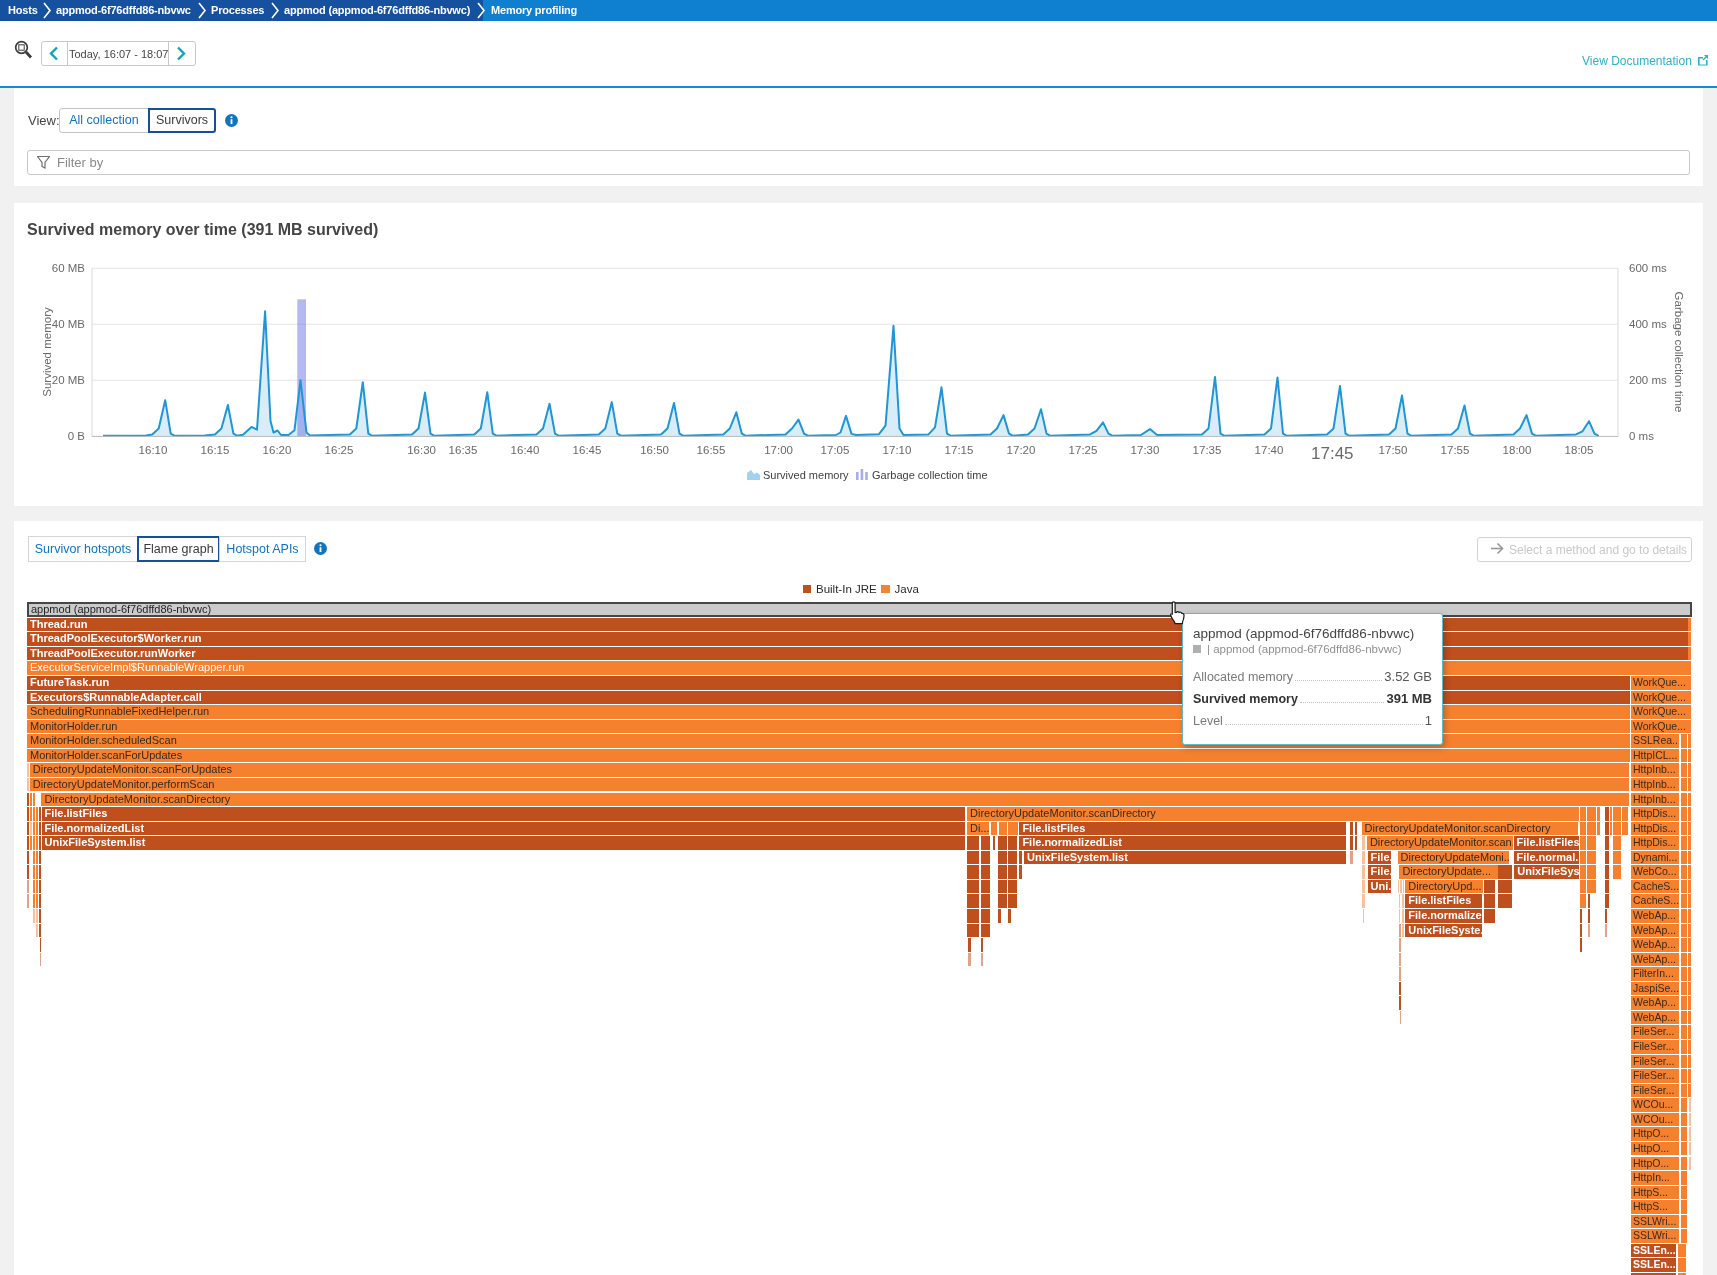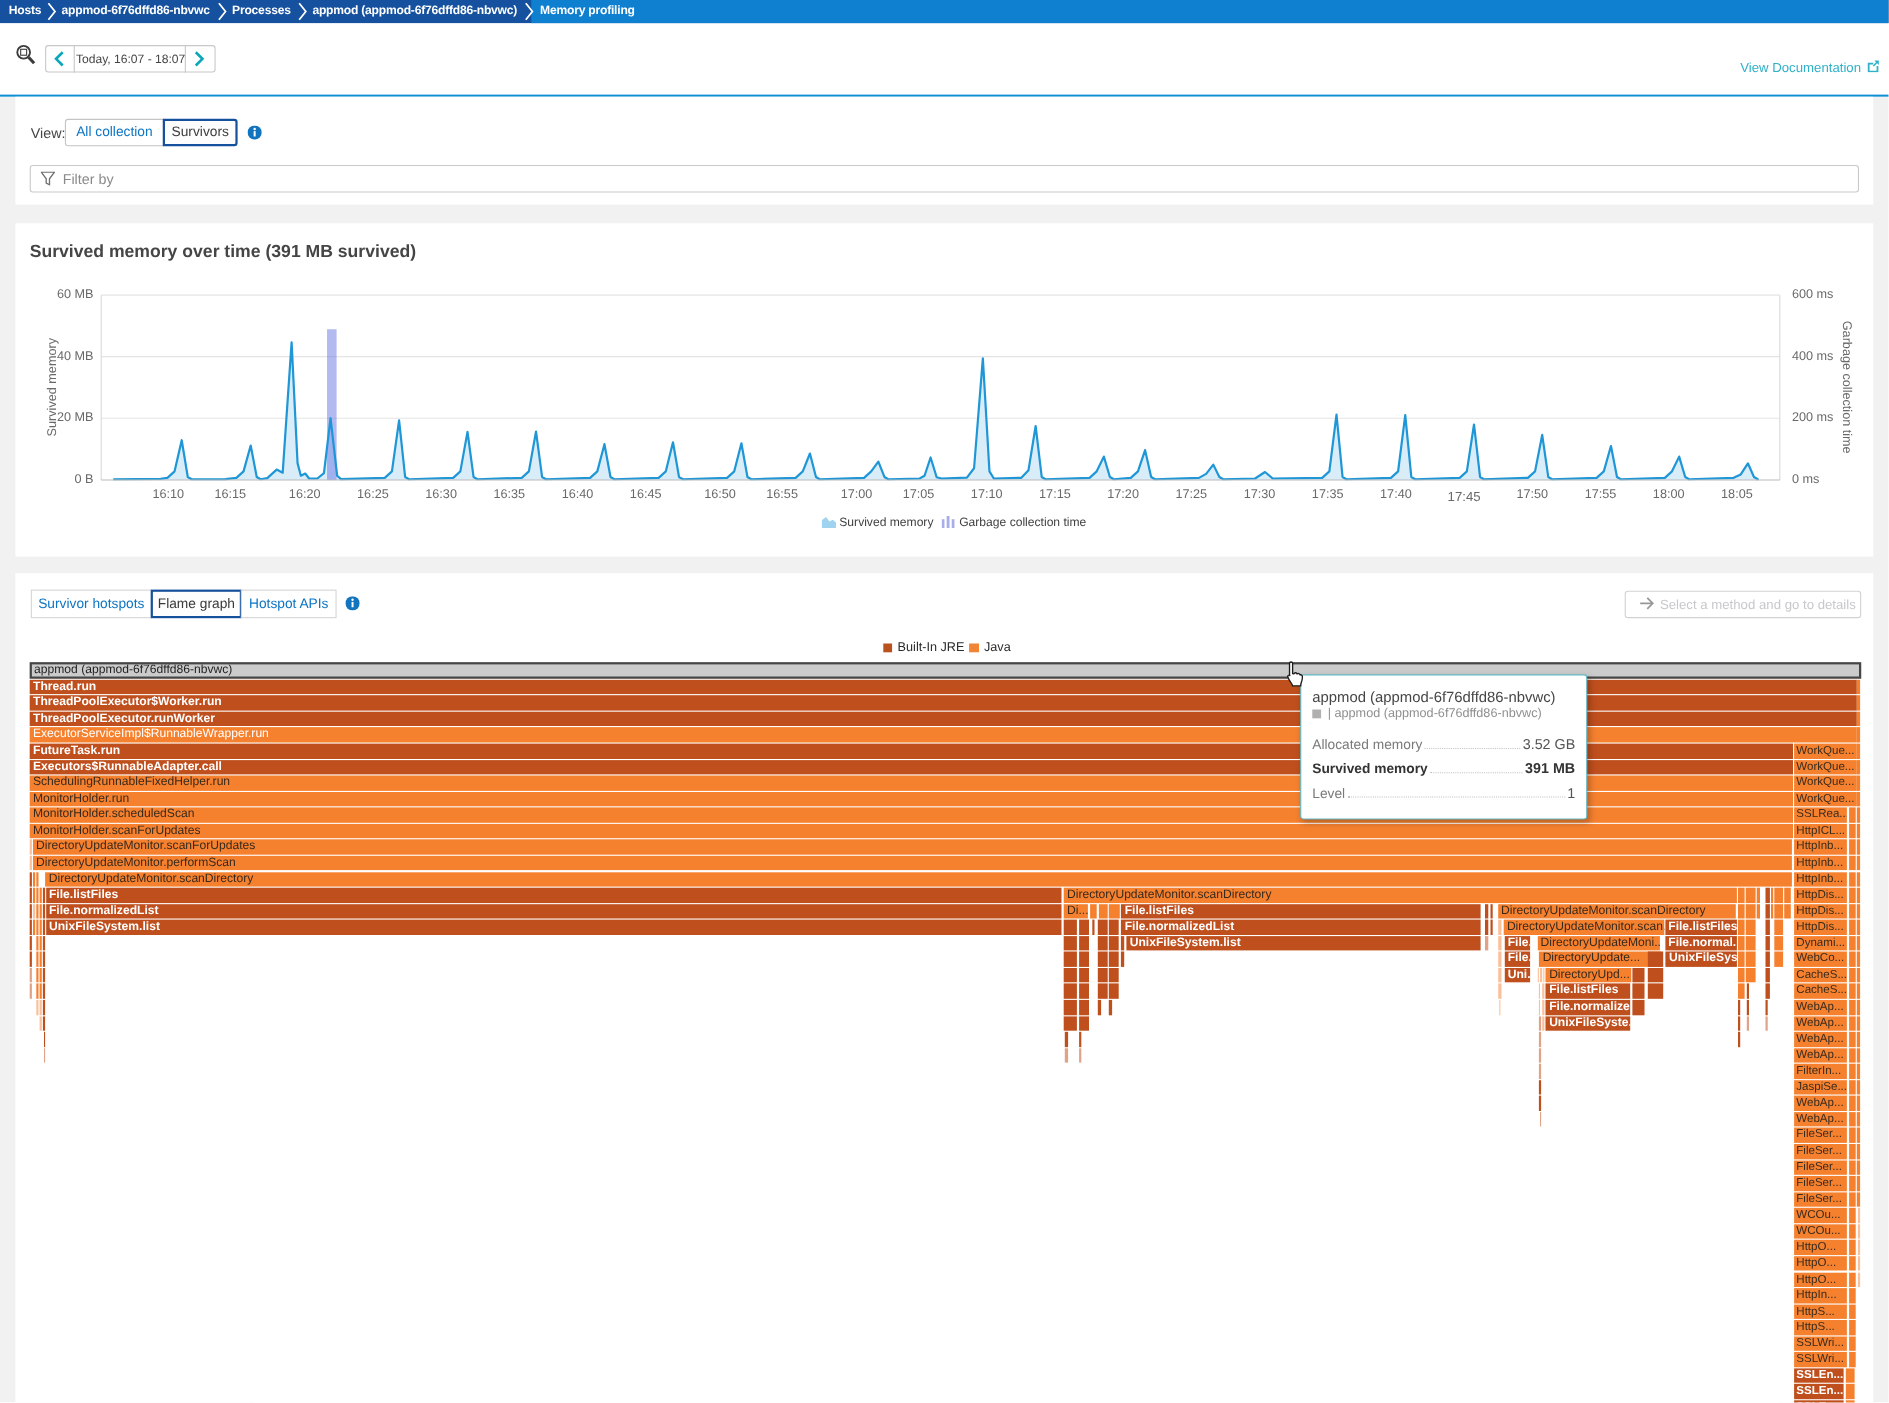--- a/index.html
+++ b/index.html
@@ -93,39 +93,39 @@
     </svg>
 <div class="abs" style="left:0;top:261.8px;width:85px;text-align:right;font-size:11.5px;color:#696969">60 MB</div>
 <div class="abs" style="left:0;top:317.7px;width:85px;text-align:right;font-size:11.5px;color:#696969">40 MB</div>
 <div class="abs" style="left:0;top:373.7px;width:85px;text-align:right;font-size:11.5px;color:#696969">20 MB</div>
 <div class="abs" style="left:0;top:429.9px;width:85px;text-align:right;font-size:11.5px;color:#696969">0 B</div>
 <div class="abs" style="left:1629px;top:261.8px;font-size:11.5px;color:#696969">600 ms</div>
 <div class="abs" style="left:1629px;top:317.7px;font-size:11.5px;color:#696969">400 ms</div>
 <div class="abs" style="left:1629px;top:373.7px;font-size:11.5px;color:#696969">200 ms</div>
 <div class="abs" style="left:1629px;top:429.9px;font-size:11.5px;color:#696969">0 ms</div>
 <div class="abs" style="left:133.0px;top:444px;width:40px;text-align:center;font-size:11.5px;color:#696969">16:10</div>
-<div class="abs" style="left:195.0px;top:444px;width:40px;font-size:11.5px;color:#696969">16:15</div>
+<div class="abs" style="left:195.0px;top:444px;width:40px;text-align:center;font-size:11.5px;color:#696969">16:15</div>
 <div class="abs" style="left:257.0px;top:444px;width:40px;text-align:center;font-size:11.5px;color:#696969">16:20</div>
 <div class="abs" style="left:319.0px;top:444px;width:40px;text-align:center;font-size:11.5px;color:#696969">16:25</div>
-<div class="abs" style="left:381.0px;top:444px;width:40px;text-align:center;font-size:11.5px;color:#696969">16:30</div>
+<div class="abs" style="left:396px;top:444px;width:40px;text-align:right;font-size:11.5px;color:#696969">16:30</div>
 <div class="abs" style="left:443.0px;top:444px;width:40px;text-align:center;font-size:11.5px;color:#696969">16:35</div>
 <div class="abs" style="left:505.0px;top:444px;width:40px;text-align:center;font-size:11.5px;color:#696969">16:40</div>
 <div class="abs" style="left:567.0px;top:444px;width:40px;text-align:center;font-size:11.5px;color:#696969">16:45</div>
 <div class="abs" style="left:629.0px;top:444px;width:40px;text-align:right;font-size:11.5px;color:#696969">16:50</div>
 <div class="abs" style="left:691.0px;top:444px;width:40px;text-align:center;font-size:11.5px;color:#696969">16:55</div>
 <div class="abs" style="left:753.0px;top:444px;width:40px;text-align:right;font-size:11.5px;color:#696969">17:00</div>
 <div class="abs" style="left:815.0px;top:444px;width:40px;text-align:center;font-size:11.5px;color:#696969">17:05</div>
 <div class="abs" style="left:877.0px;top:444px;width:40px;text-align:center;font-size:11.5px;color:#696969">17:10</div>
 <div class="abs" style="left:939.0px;top:444px;width:40px;text-align:center;font-size:11.5px;color:#696969">17:15</div>
 <div class="abs" style="left:1001.0px;top:444px;width:40px;text-align:center;font-size:11.5px;color:#696969">17:20</div>
 <div class="abs" style="left:1063.0px;top:444px;width:40px;text-align:center;font-size:11.5px;color:#696969">17:25</div>
 <div class="abs" style="left:1125.0px;top:444px;width:40px;text-align:center;font-size:11.5px;color:#696969">17:30</div>
 <div class="abs" style="left:1187.0px;top:444px;width:40px;text-align:center;font-size:11.5px;color:#696969">17:35</div>
 <div class="abs" style="left:1249.0px;top:444px;width:40px;text-align:center;font-size:11.5px;color:#696969">17:40</div>
-<div class="abs" style="left:1311.0px;top:444px;width:40px;text-align:center;font-size:12px;color:#696969">17:45</div>
+<div class="abs" style="left:1311.0px;top:444px;width:40px;text-align:center;font-size:17px;color:#696969">17:45</div>
 <div class="abs" style="left:1373.0px;top:444px;width:40px;text-align:center;font-size:11.5px;color:#696969">17:50</div>
 <div class="abs" style="left:1435.0px;top:444px;width:40px;text-align:center;font-size:11.5px;color:#696969">17:55</div>
 <div class="abs" style="left:1497.0px;top:444px;width:40px;text-align:center;font-size:11.5px;color:#696969">18:00</div>
 <div class="abs" style="left:1559.0px;top:444px;width:40px;text-align:center;font-size:11.5px;color:#696969">18:05</div>
 <svg class="abs" style="left:747px;top:470px" width="13" height="10" viewBox="0 0 13 10">
 <path d="M0 10 V3 L4 0 L7 4 L10 2.5 L13 5 V10 Z" fill="#9fd3ef"></path>
     </svg>
 <div class="abs" style="left:763px;top:469px;font-size:11px;color:#3f3f3f">Survived memory</div>
 <svg class="abs" style="left:856px;top:469px" width="12" height="11" viewBox="0 0 12 11">
 <rect x="0" y="3" width="2.6" height="8" fill="#a9aee8"></rect>

